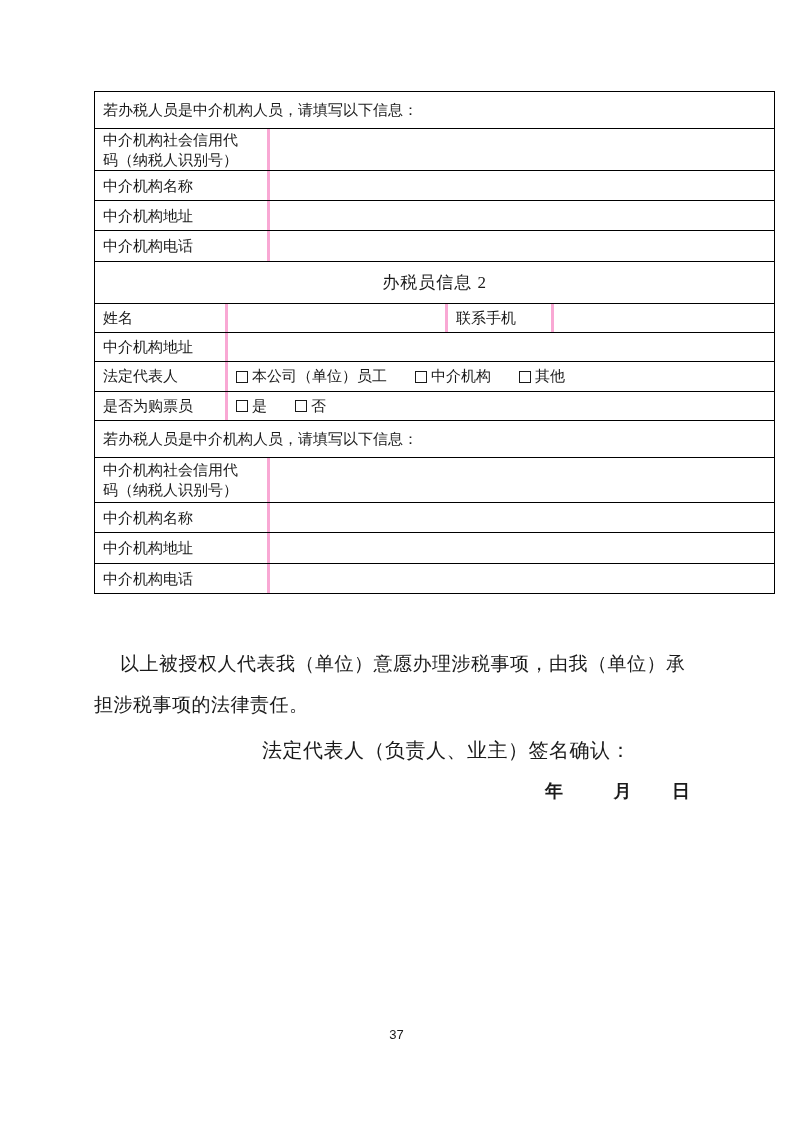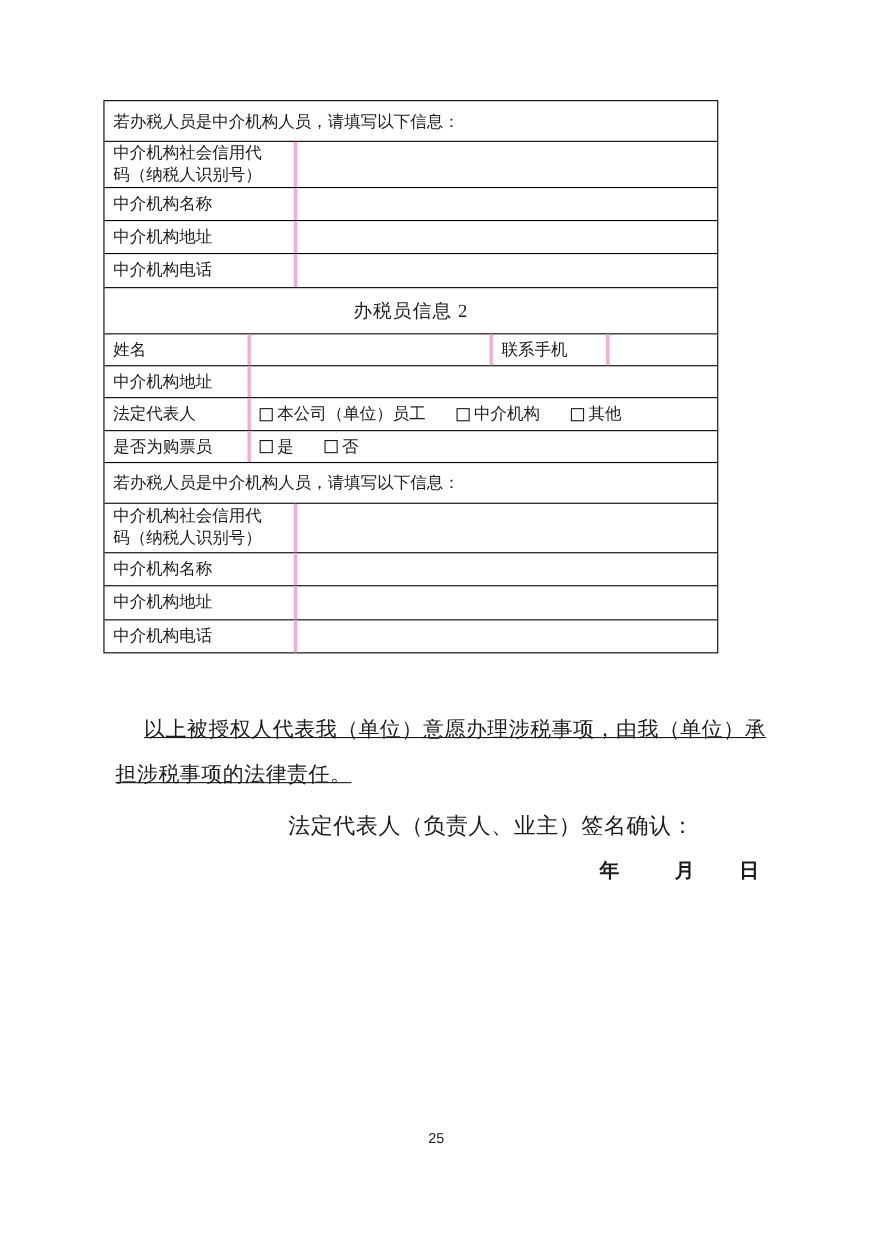--- a/index.html
+++ b/index.html
@@ -6,21 +6,21 @@
   html,body { background:#ffffff; }
   body {
     width:793px; height:1122px; position:relative;
     font-family:"Liberation Serif","DejaVu Serif",serif;
     color:#1a1a1a;
   }
   .page { position:absolute; inset:0; background:#ffffff; }
 
   
   .tbl {
-    position:absolute; left:94px; top:91px; width:559px;
+    position:absolute; left:94px; top:91px; width:681px;
     border:1px solid #000; background:#fff;
     font-size:15px;
   }
   .row { display:flex; align-items:stretch; }
   .row + .row { border-top:1px solid #000; }
   .cell { display:flex; align-items:center; padding:0 8px; overflow:hidden; }
   .cell + .cell { border-left:3px solid #f9a8d4;margin-left:12px; }
   .full { flex:1; }
   .lab-wide { width:160px; flex:none; line-height:20px; }
   .lab-s { width:118px; flex:none; }
@@ -36,21 +36,21 @@
   .opts { gap:0; }
   .opt { display:inline-flex; align-items:center; white-space:nowrap; }
   .opt + .opt { margin-left:28px;justify-content:space-between; }
   .cbx {
     display:inline-block; width:12px; height:12px;
     border:1px solid #1a1a1a; background:#fff;
     margin-right:4px; flex:none;
   }
 
   
-  .decl-line { position:absolute; left:105px; width:610px; font-size:19px; line-height:28px; letter-spacing:0.5px;text-decoration:underline; }
+  .decl-line { position:absolute; left:94px; width:610px; font-size:19px; line-height:28px; letter-spacing:0.5px; }
   .decl-1 { top:650px; padding-left:26px; }
   .decl-2 { top:691px; }
   .sig-line { position:absolute; left:262px; top:737px; font-size:20px; letter-spacing:0.5px; }
   .date-line { position:absolute; left:545px; top:779px; font-size:18px; white-space:nowrap;font-weight:bold; }
   .date-line .gap-m { margin-left:46px; }
   .date-line .gap-d { margin-left:36px; }
 
   .page-num {
     position:absolute; left:0; right:0; top:1027px; text-align:center;
     font-family:"Liberation Sans","DejaVu Sans",sans-serif; font-size:13px; color:#1a1a1a;
@@ -159,15 +159,15 @@
   <div class="decl-line decl-2">担涉税事项的法律责任。</div>
 
   <div class="sig-line">法定代表人（负责人、业主）签名确认：</div>
 
   <div class="date-line">
     <span>年</span>
     <span class="gap-m">月</span>
     <span class="gap-d">日</span>
   </div>
 
-  <div class="page-num">25</div>
+  <div class="page-num">37</div>
 
 </div>
 
 </body></html>

